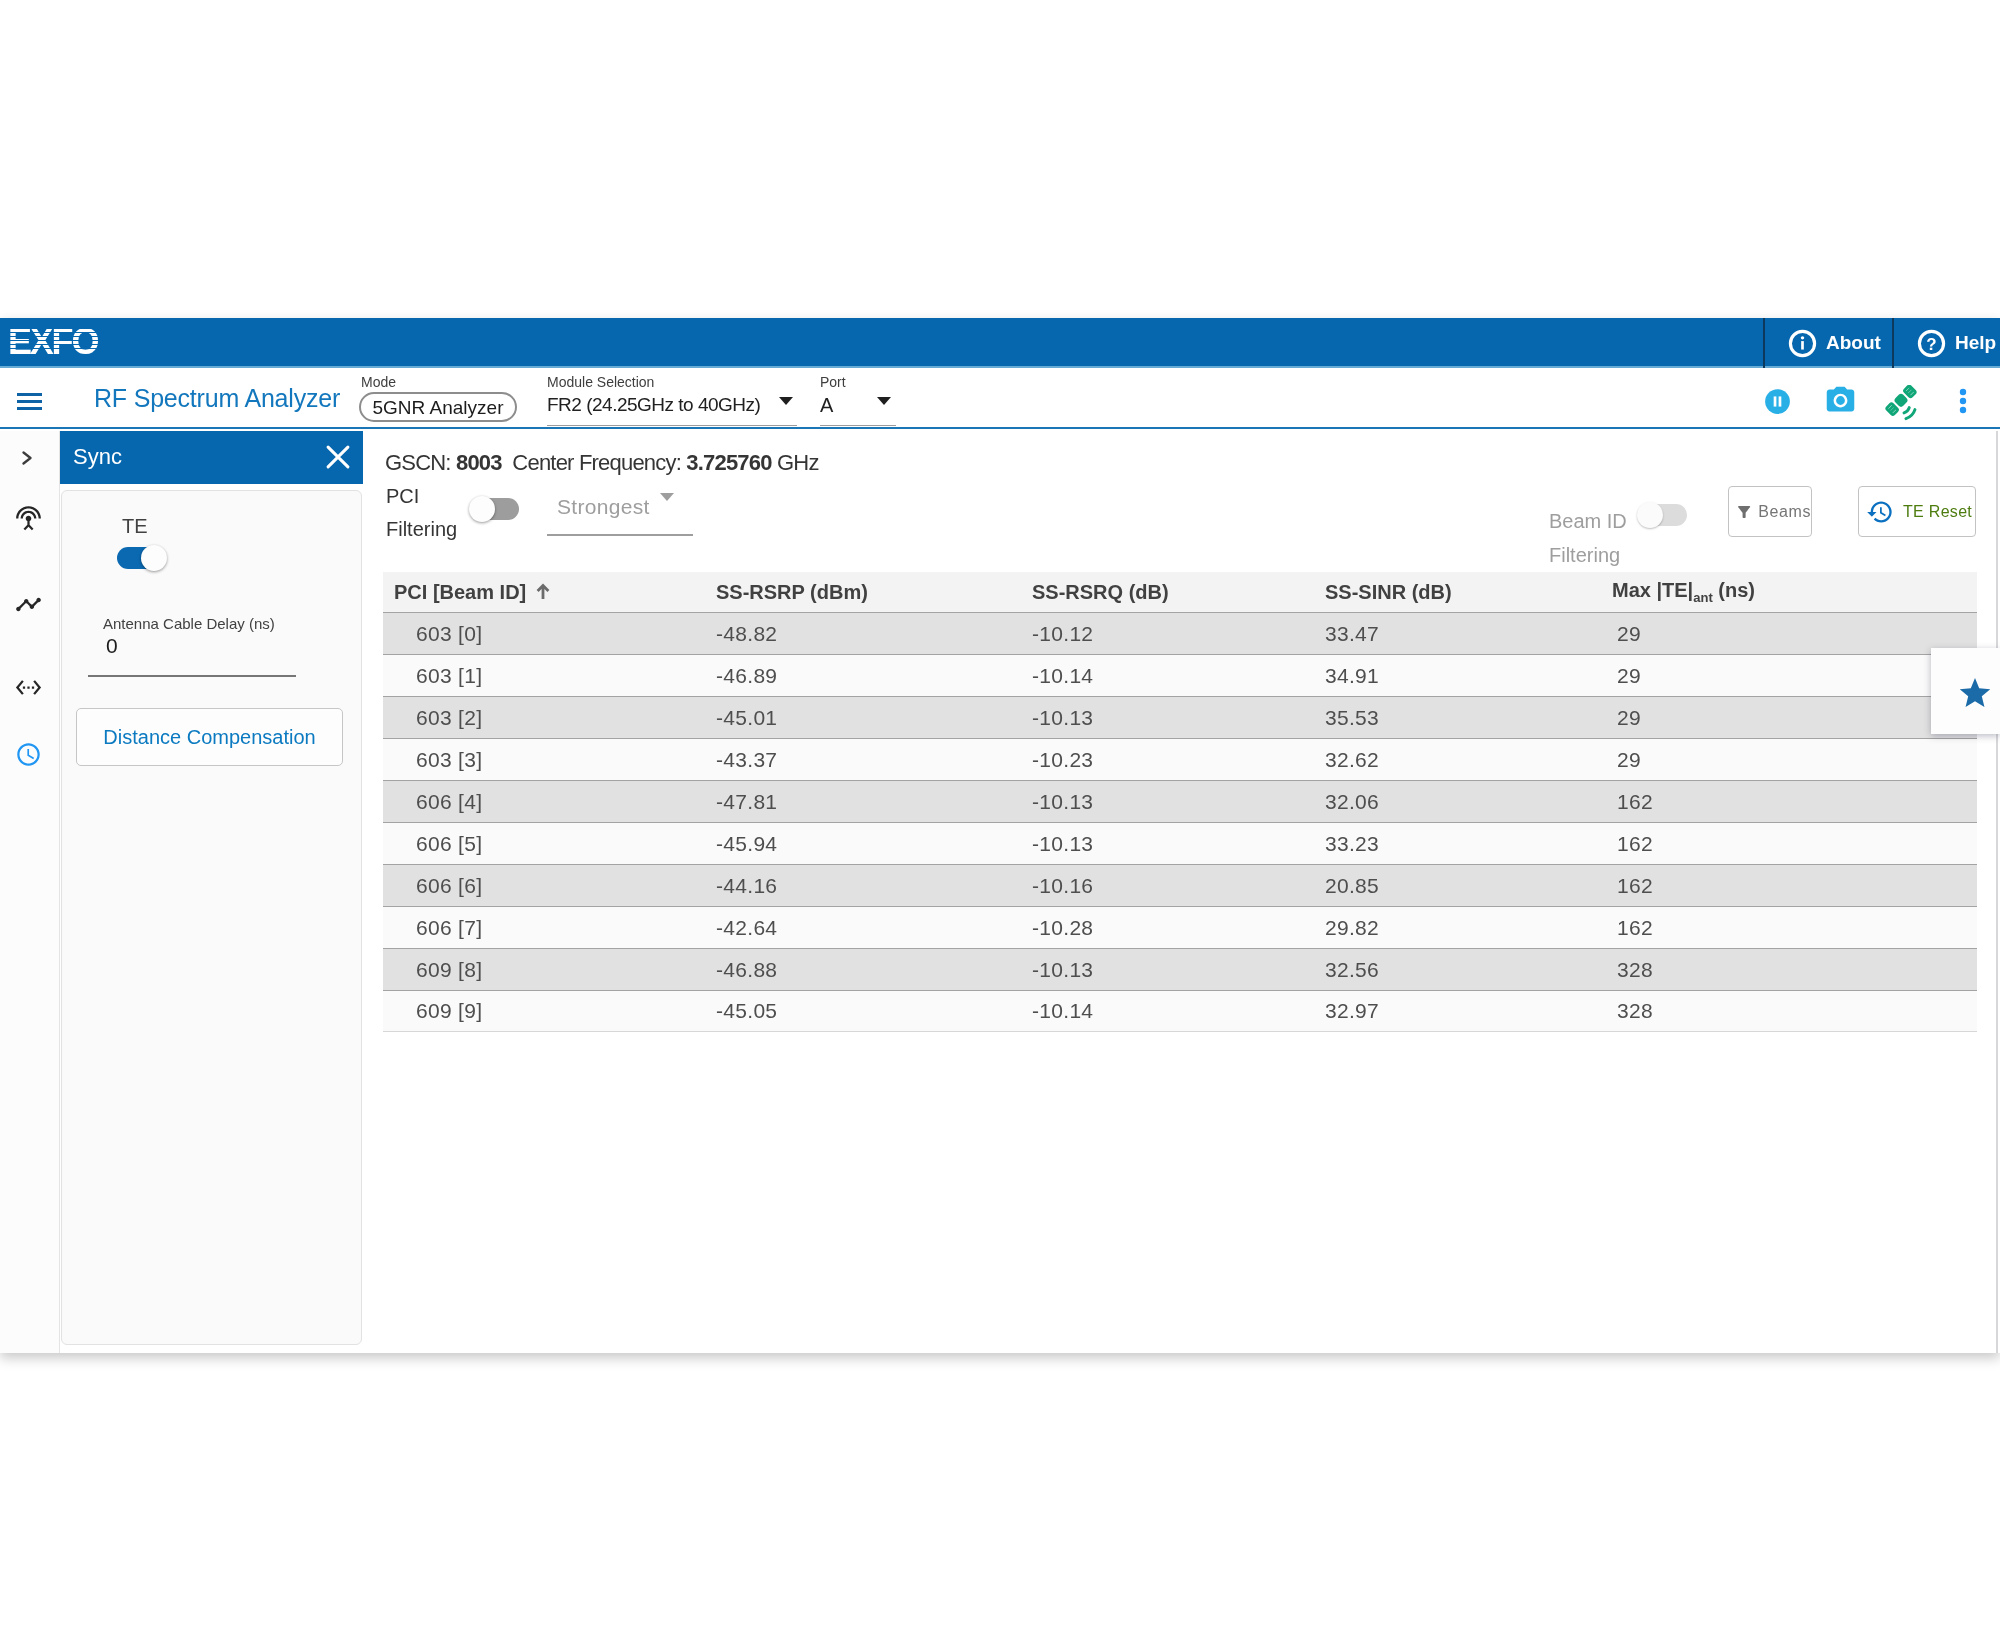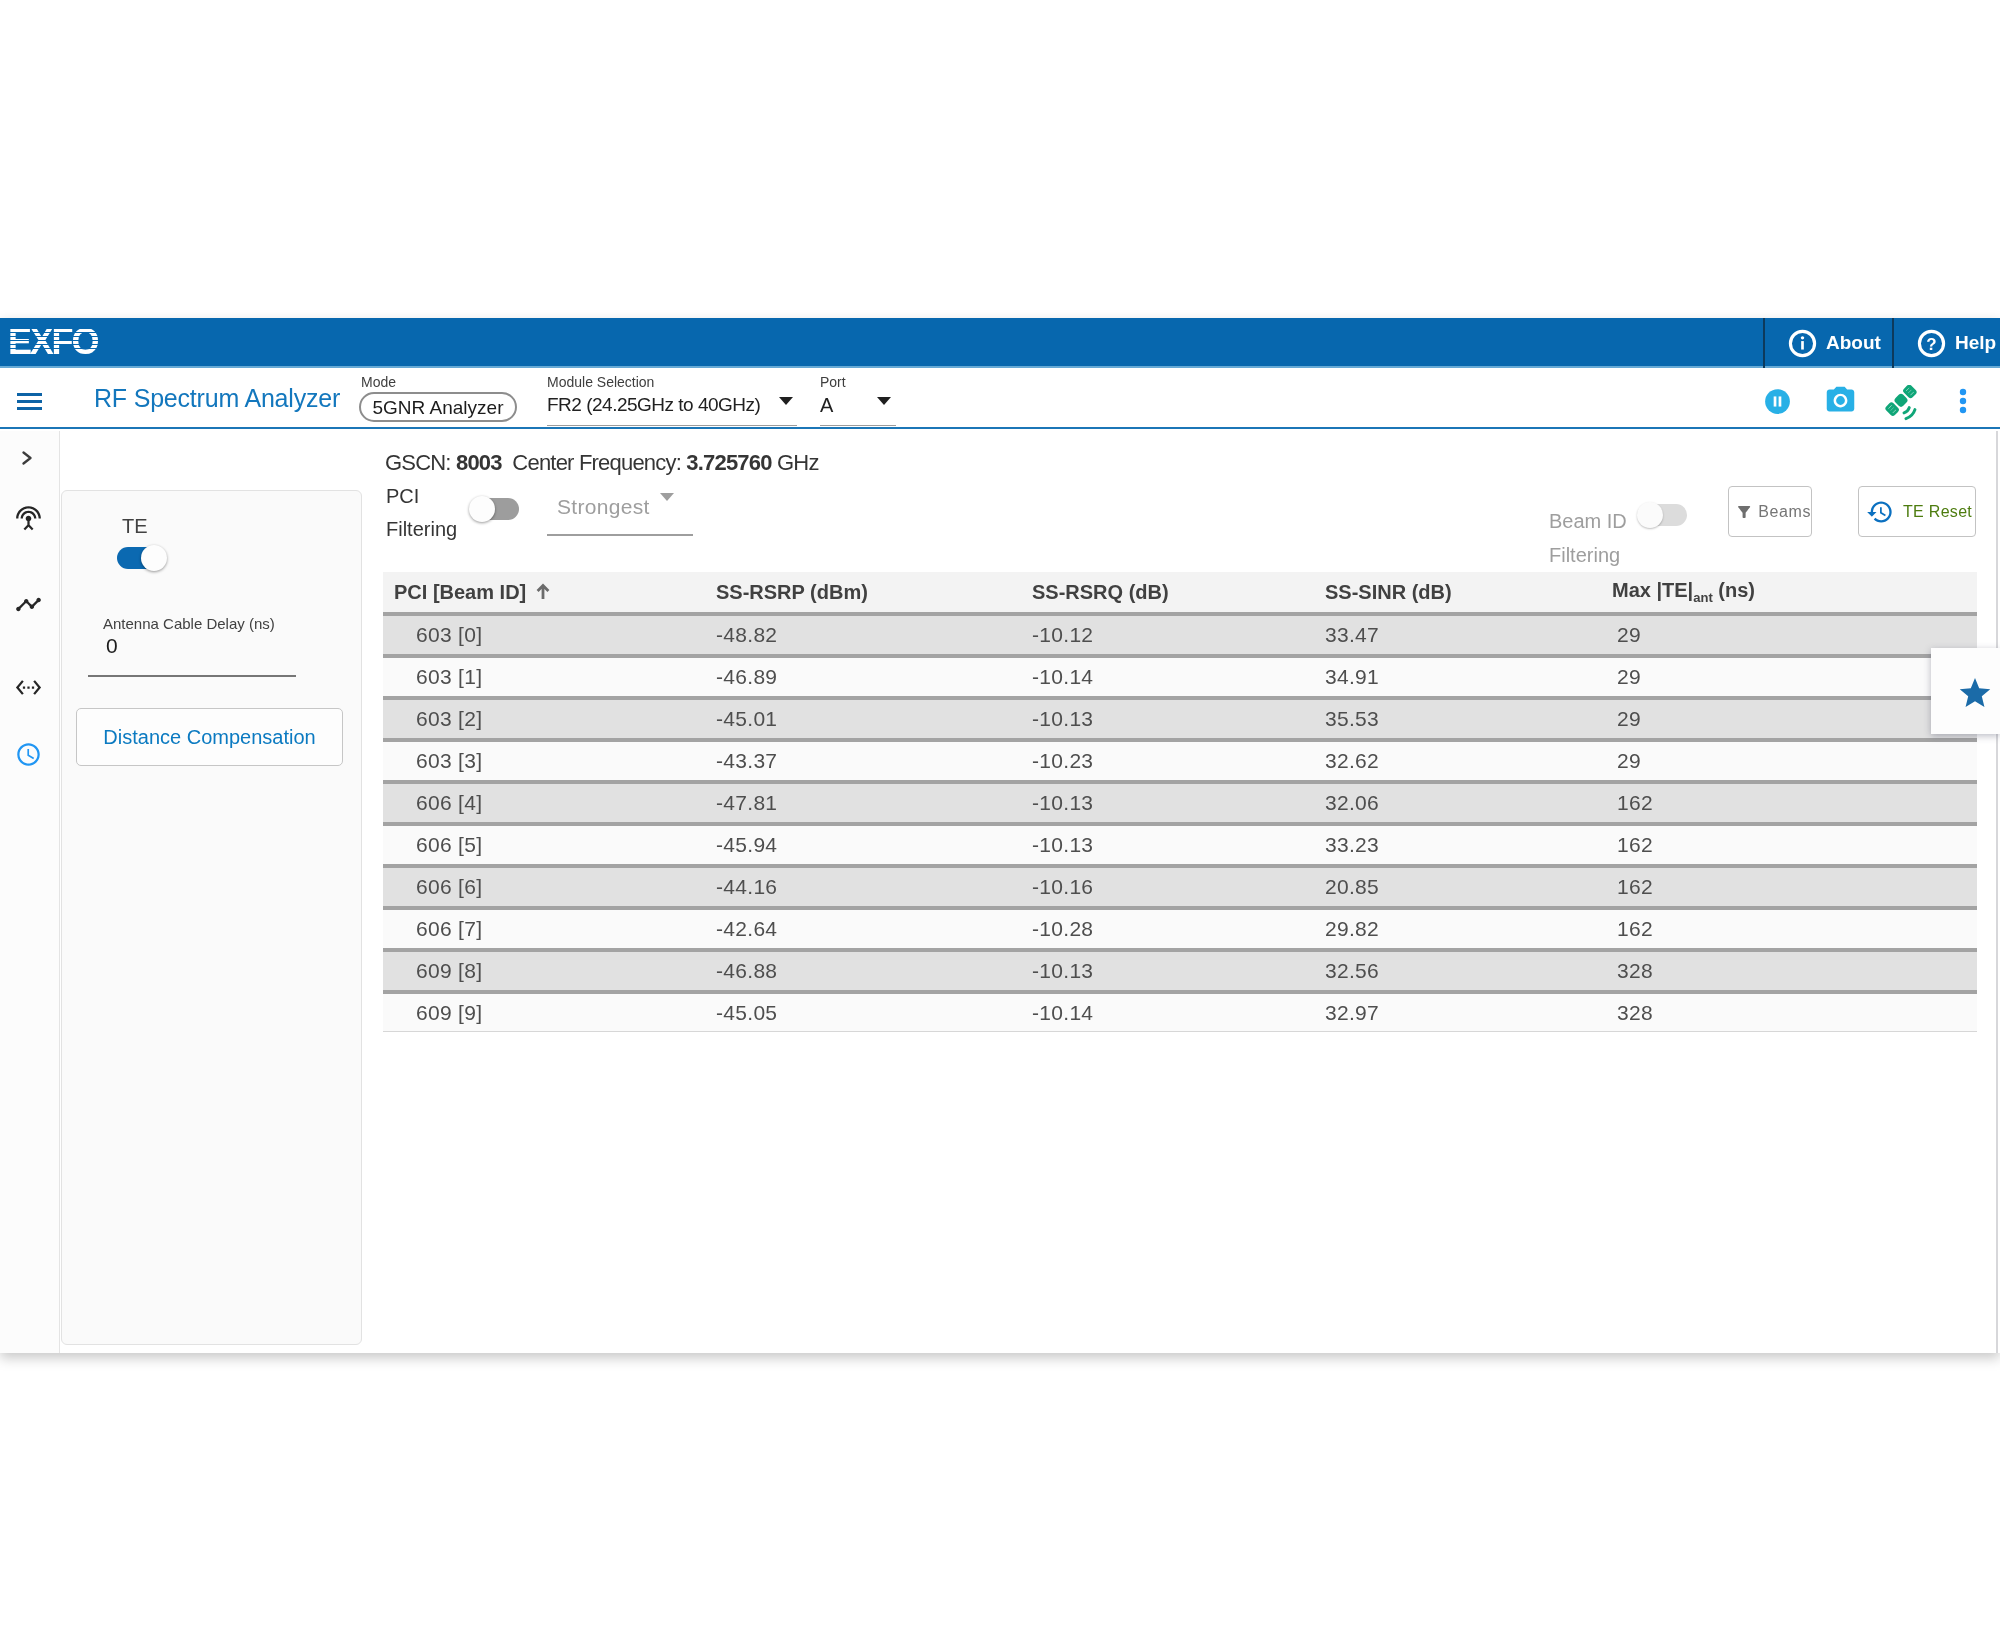--- a/index.html
+++ b/index.html
@@ -40,21 +40,21 @@
 
 
 .gray { color:#9e9e9e; }
 #beamsbtn,#teresetbtn { position:absolute; top:168px; height:51px; border:1px solid #c3c3c3; border-radius:4px; background:#fff; display:flex; align-items:center; }
 #beamsbtn { left:1728px; width:84px; }
 #teresetbtn { left:1858px; width:118px; }
 
 
 #tbl { position:absolute; left:383px; top:254px; width:1594px; }
 .hrow { height:40px; background:#f3f3f3; position:relative; font-size:20px; color:#414141; font-weight:700; }
-.drow { height:42px; position:relative; font-size:21px; letter-spacing:0.3px; color:#4e4e4e; border-top:4px solid #a3a3a3; }
+.drow { height:42px; position:relative; font-size:21px; letter-spacing:0.3px; color:#4e4e4e; border-top:1px solid #a3a3a3; }
 .drow.g { background:#e1e1e1; }
 .drow.w { background:#fafafa; }
 .drow:last-child { border-bottom:1px solid #d7d7d7; }
 .c { position:absolute; top:50%; transform:translateY(-50%); white-space:nowrap; }
 .c1h { left:11px; } .c1 { left:33px; }
 .drow .c5 { left:1234px; }
 .c2 { left:333px; } .c3 { left:649px; } .c4 { left:942px; } .c5 { left:1229px; }
 
 #starcard { position:absolute; left:1931px; top:330px; width:69px; height:86px; background:#fdfdfd; box-shadow:0 2px 7px rgba(60,64,90,0.35); z-index:5; }
 </style>
@@ -154,20 +154,26 @@
         <path d="M23 8c0 1.1-.9 2-2 2-.18 0-.35-.02-.51-.07l-3.56 3.55c.05.16.07.34.07.52 0 1.1-.9 2-2 2s-2-.9-2-2c0-.18.02-.36.07-.52l-2.55-2.55c-.16.05-.34.07-.52.07s-.36-.02-.52-.07l-4.55 4.56c.05.16.07.33.07.51 0 1.1-.9 2-2 2s-2-.9-2-2 .9-2 2-2c.18 0 .35.02.51.07l4.56-4.55C8.02 9.36 8 9.18 8 9c0-1.1.9-2 2-2s2 .9 2 2c0 .18-.02.36-.07.52l2.55 2.55c.16-.05.34-.07.52-.07s.36.02.52.07l3.55-3.56C19.02 8.35 19 8.18 19 8c0-1.1.9-2 2-2s2 .9 2 2z" fill="#262626"></path>
       </svg>
     <svg class="railic" style="top:243px;" width="27" height="27" viewBox="0 0 24 24">
         <path d="M7.77 6.76 6.23 5.48.82 12l5.41 6.52 1.54-1.28L3.42 12l4.35-5.24zM7 13h2v-2H7v2zm10-2h-2v2h2v-2zm-6 2h2v-2h-2v2zm6.77-7.52-1.54 1.28L20.58 12l-4.35 5.24 1.54 1.28L23.18 12l-5.41-6.52z" fill="#262626"></path>
       </svg>
     <svg class="railic" style="top:310px;" width="27" height="27" viewBox="0 0 24 24">
         <path d="M11.99 2C6.47 2 2 6.48 2 12s4.47 10 9.99 10C17.52 22 22 17.52 22 12S17.52 2 11.99 2zm.01 18c-4.42 0-8-3.58-8-8s3.58-8 8-8 8 3.58 8 8-3.58 8-8 8zm.5-13H11v6l5.25 3.15.75-1.23-4.5-2.67z" fill="#2196f3"></path>
       </svg>
   </div>
 
+  <div id="synchdr">
+    <div class="t">Sync</div>
+    <svg style="position:absolute; right:11px; top:12px;" width="28" height="28" viewBox="0 0 24 24">
+        <path d="M3.5 3.5 L20.5 20.5 M20.5 3.5 L3.5 20.5" stroke="#fff" stroke-width="2.6" stroke-linecap="round"></path>
+      </svg>
+  </div>
   <div id="synccard">
     <div style="position:absolute; left:60px; top:24px; font-size:20px; color:#414141;">TE</div>
     <div class="toggle-on" style="position:absolute; left:55px; top:56px;">
         <div class="th"></div>
       </div>
     <div style="position:absolute; left:41px; top:124px; font-size:15px; color:#414141;">Antenna Cable Delay (ns)</div>
     <div style="position:absolute; left:44px; top:143px; font-size:21px; color:#1d1d1d;">0</div>
     <div style="position:absolute; left:26px; top:184px; width:208px; height:2px; background:#767676;"></div>
     <div id="dcbtn">Distance Compensation</div>
   </div>

